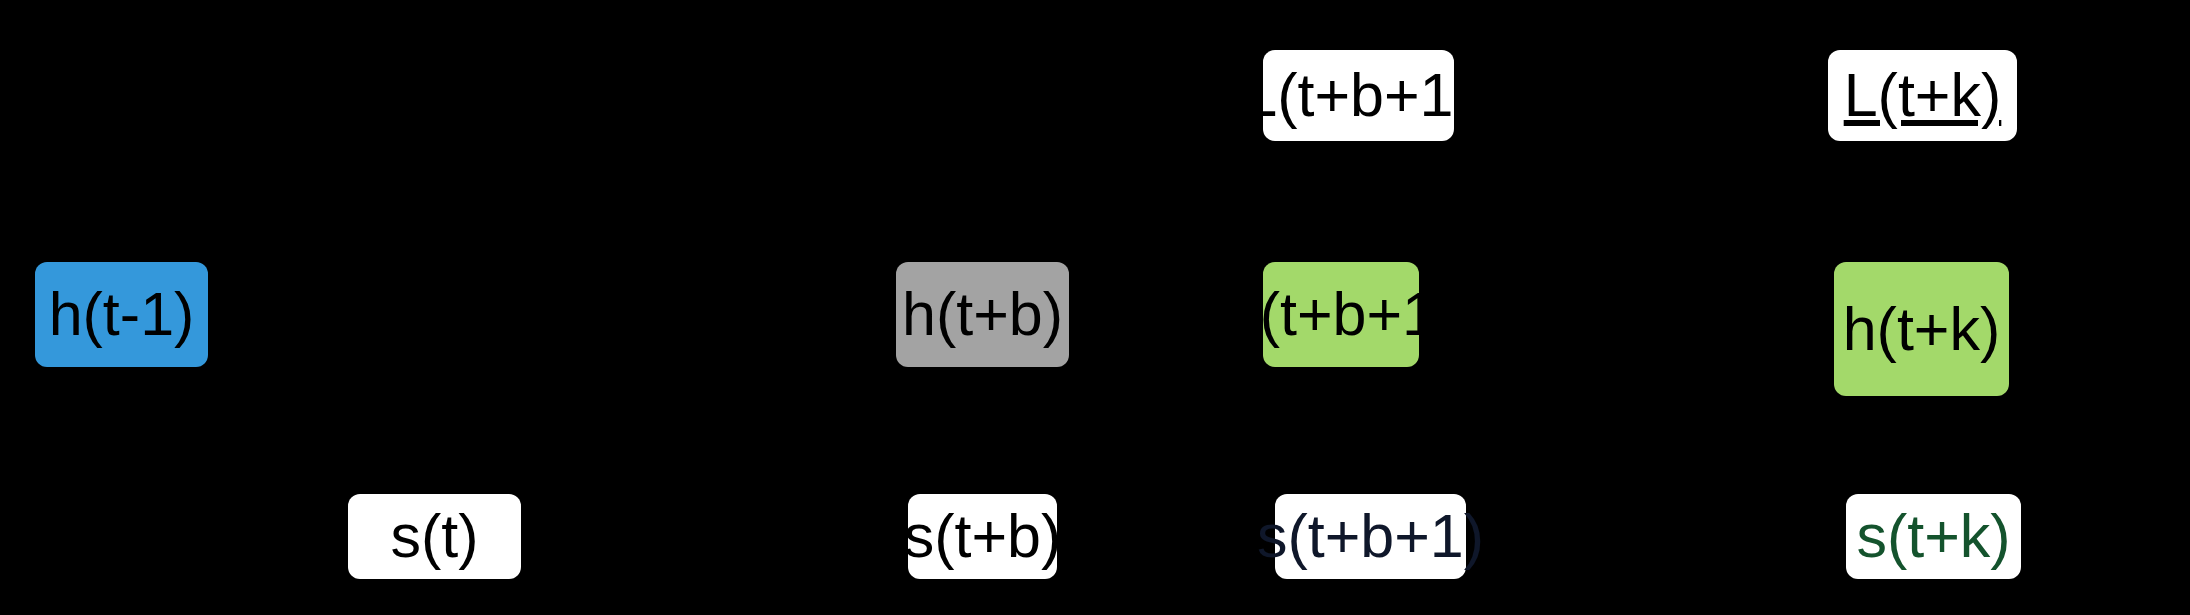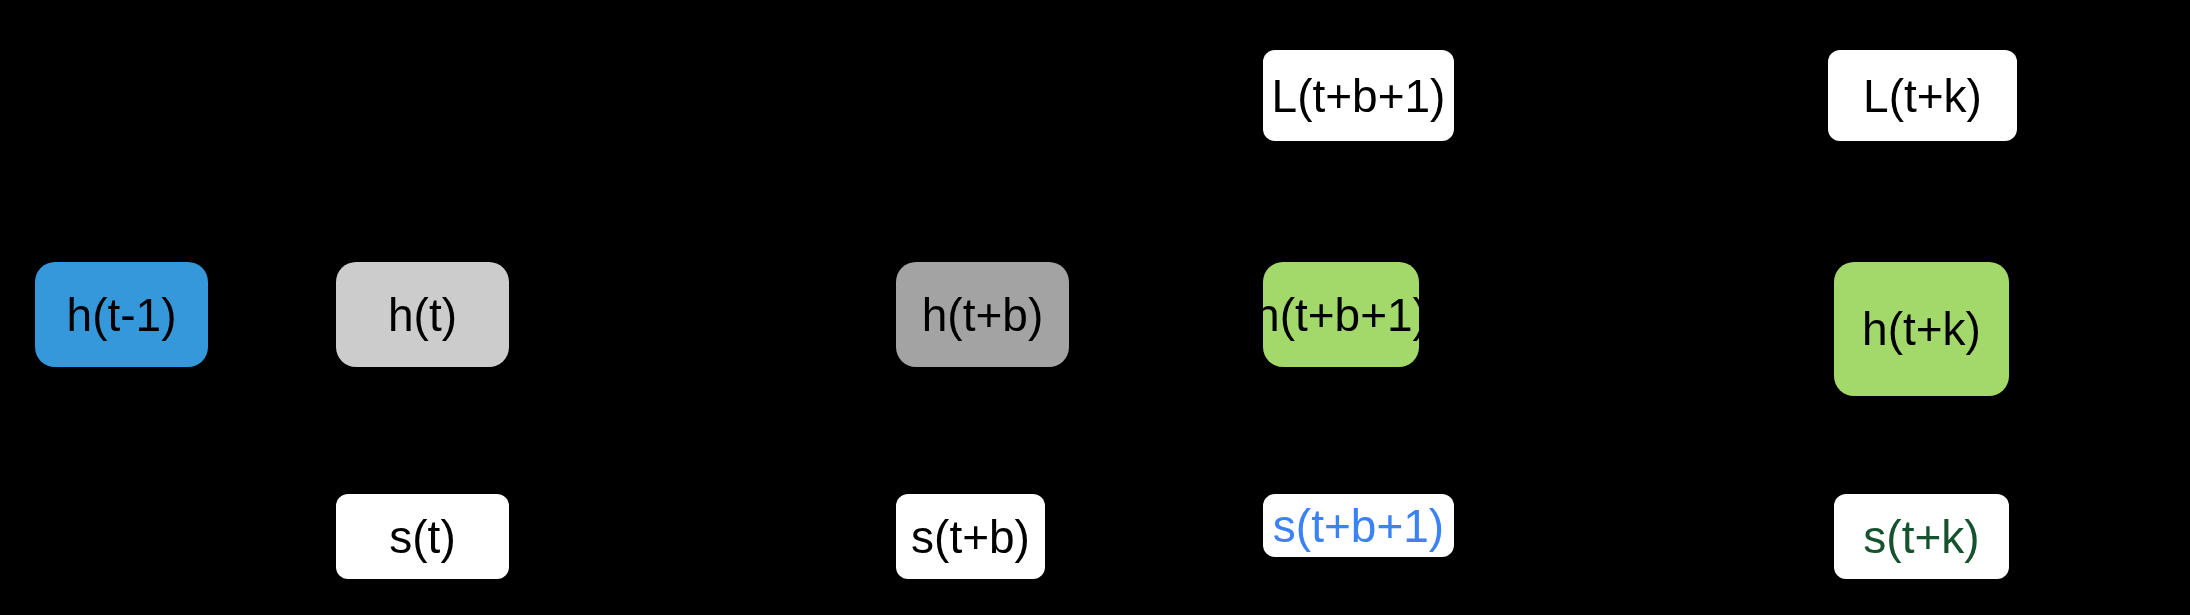--- a/index.html
+++ b/index.html
@@ -16,59 +16,56 @@
     font-family: "Liberation Sans", sans-serif;
   }
   .node {
     position: absolute;
     box-sizing: border-box;
     display: flex;
     align-items: center;
     justify-content: center;
     border-radius: 10px;
     color: #000000;
-    font-size: 46px;
+    font-size: 61px;
     line-height: 1;
     letter-spacing: 0px;
     white-space: nowrap;
     font-family: "Liberation Sans", sans-serif;
   }
-  .node.hidden-state   { border-radius: 20px; }
+  .node.hidden-state   { border-radius: 12px; }
   .node.loss           { border-radius: 12px; }
-  .node.signal         { border-radius: 12px; }
+  .node.signal         { border-radius: 12px; margin-left: 12px; }
 </style>
 </head>
 <body>
 
 <div id="canvas" style="background: rgb(0, 0, 0);">
     <div class="node hidden-state" style="left: 35px; top: 262px; width: 173px; height: 105px; background: rgb(52, 152, 219); color: rgb(0, 0, 0);">
       <span>h(t-1)</span>
-    </div>
-    <div class="node hidden-state" style="left: 336px; top: 262px; width: 173px; height: 105px; background: rgb(204, 204, 204); color: rgb(0, 0, 0);">
-      <span>h(t)</span>
     </div>
     <div class="node signal" style="left: 336px; top: 494px; width: 173px; height: 85px; background: rgb(255, 255, 255); color: rgb(0, 0, 0);">
       <span>s(t)</span>
     </div>
     <div class="node hidden-state" style="left: 896px; top: 262px; width: 173px; height: 105px; background: #a3a3a3; color: rgb(0, 0, 0);">
       <span>h(t+b)</span>
     </div>
     <div class="node signal" style="left: 896px; top: 494px; width: 149px; height: 85px; background: rgb(255, 255, 255); color: rgb(0, 0, 0);">
       <span>s(t+b)</span>
     </div>
     <div class="node loss" style="left: 1263px; top: 50px; width: 191px; height: 91px; background: rgb(255, 255, 255); color: rgb(0, 0, 0);">
       <span>L(t+b+1)</span>
     </div>
     <div class="node hidden-state" style="left: 1263px; top: 262px; width: 156px; height: 105px; background: rgb(163, 217, 106); color: rgb(0, 0, 0);">
       <span>h(t+b+1)</span>
     </div>
-    <div class="node signal" style="left: 1263px; top: 494px; width: 191px; height: 63px; background: rgb(255, 255, 255); color: #3b82f6;">
+    <div class="node signal" style="left: 1263px; top: 494px; width: 191px; height: 85px; background: rgb(255, 255, 255); color: #0f172a;">
       <span>s(t+b+1)</span>
     </div>
-    <div class="node loss" style="left: 1828px; top: 50px; width: 189px; height: 91px; background: rgb(255, 255, 255); color: rgb(0, 0, 0);">
+    <div class="node loss" style="left: 1828px; top: 50px; width: 189px; height: 91px; background: rgb(255, 255, 255); color: rgb(0, 0, 0); text-decoration: underline;">
       <span>L(t+k)</span>
     </div>
     <div class="node hidden-state" style="left: 1834px; top: 262px; width: 175px; height: 134px; background: rgb(163, 217, 106); color: rgb(0, 0, 0);">
       <span>h(t+k)</span>
     </div>
     <div class="node signal" style="left: 1834px; top: 494px; width: 175px; height: 85px; background: rgb(255, 255, 255); color: #14532d;">
       <span>s(t+k)</span>
     </div>
   </div>
 

